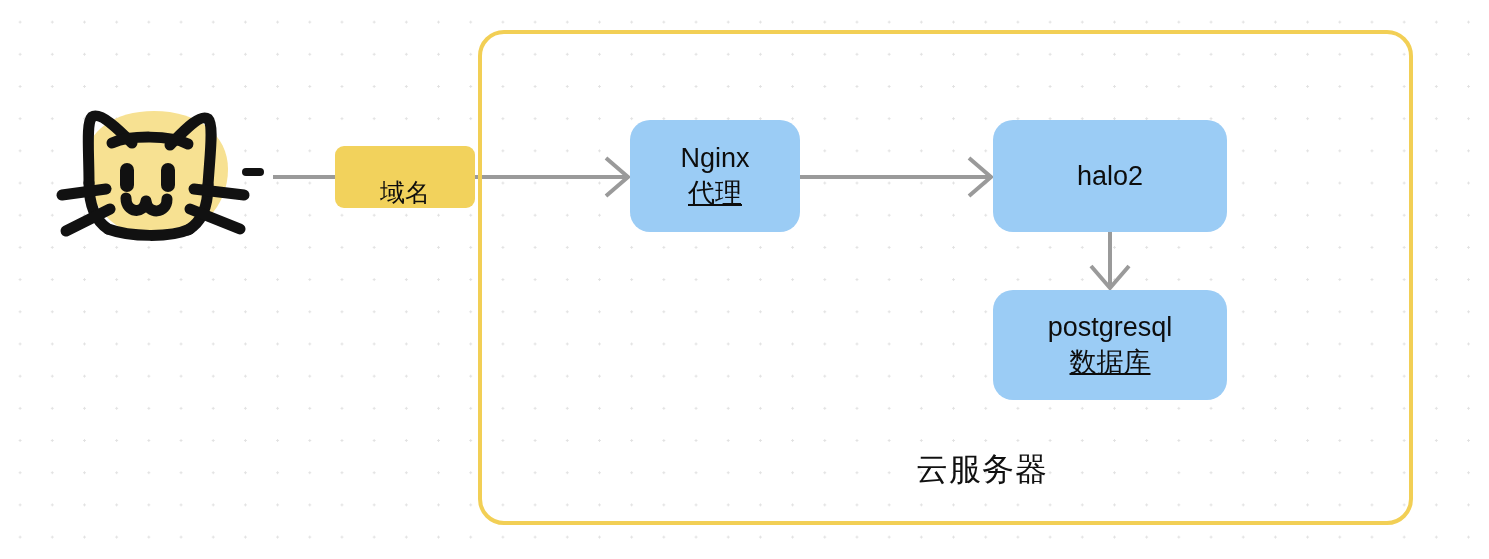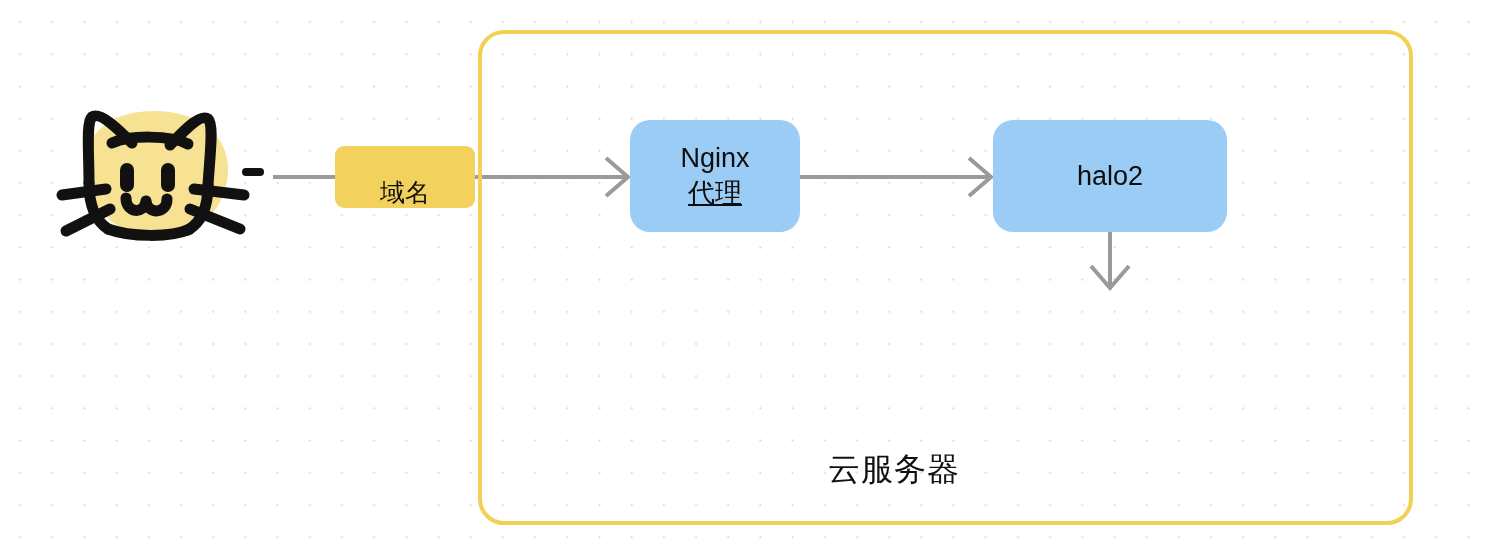--- a/index.html
+++ b/index.html
@@ -36,21 +36,21 @@
     border: 4px solid #F2CF55;
     border-radius: 26px;
     box-sizing: border-box;
     background: transparent;
   }
   .group-label {
     position: absolute;
     left: 828px;
     top: 448px;
     width: 220px;
-    text-align: left;
+    text-align: right;
     font-size: 32px;
     color: #111111;
     letter-spacing: 1px;
     white-space: nowrap;
   }
 
   
   .node {
     position: absolute;
     box-sizing: border-box;
@@ -179,14 +179,18 @@
 
   <div class="node node-nginx">
     <span class="line1">Nginx</span>
     <span class="line2">代理</span>
   </div>
 
   <div class="node node-halo2">
     <span class="line1">halo2</span>
   </div>
 
+  <div class="node node-postgres">
+    <span class="line1">postgresql</span>
+    <span class="line2">数据库</span>
+  </div>
 
 </div>
 
 </body></html>

